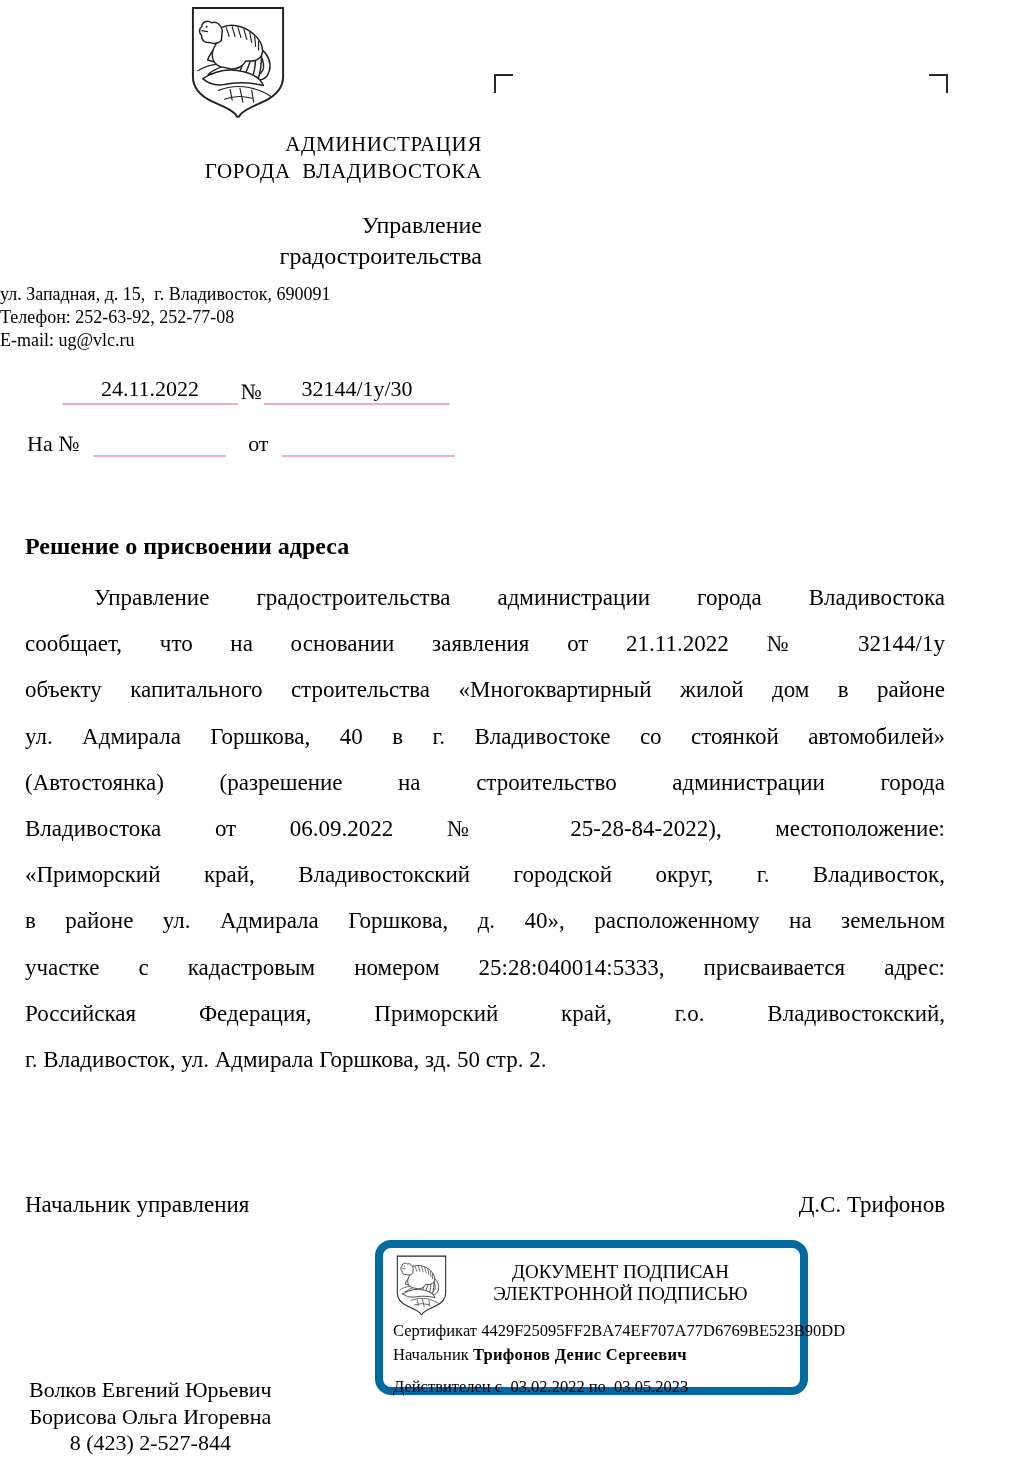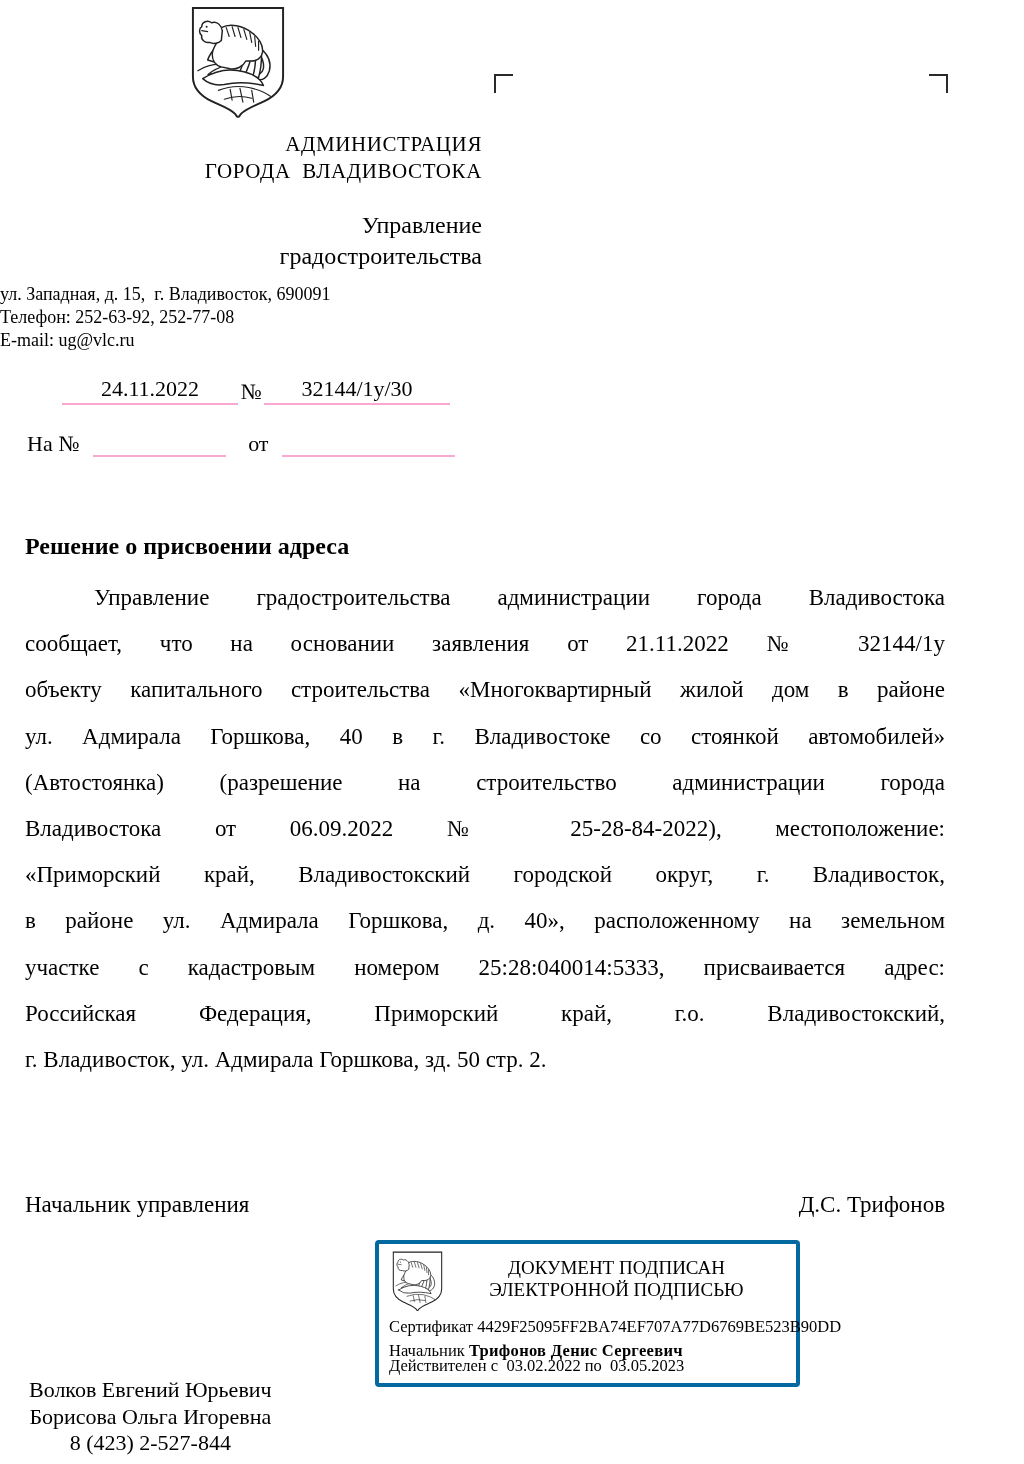--- a/index.html
+++ b/index.html
@@ -43,29 +43,29 @@
   .jline{text-align:justify;text-align-last:justify;}
   .jline.first{text-indent:69px;}
   .jline.last{text-align-last:left;}
 
   
   .sig-row{position:absolute;left:25px;top:1192px;width:920px;
     display:flex;justify-content:space-between;font-size:23px;}
 
   
   .stamp{position:absolute;left:375px;top:1240px;width:417px;height:139px;
-    border:4px solid #0369a1;border-radius:4px;background:#fff;}
+    border:8px solid #0369a1;border-radius:16px;background:#fff;}
   .stamp-arms{position:absolute;left:12px;top:6px;width:53px;height:61px;}
   .stamp-title{position:absolute;left:66px;right:8px;top:13px;text-align:center;
     font-size:19px;line-height:22px;}
   .stamp-line{position:absolute;left:10px;right:6px;font-size:16.5px;white-space:nowrap;}
   .stamp-cert{top:73px;}
   .stamp-owner{top:97px;}
   .stamp-owner b{letter-spacing:0.3px;}
-  .stamp-valid{top:112px;}
+  .stamp-valid{top:129px;}
 
   
   .footer-contacts{position:absolute;left:29px;top:1377px;font-size:22px;line-height:26.5px;text-align:center;}
 </style>
 </head>
 <body>
 
 <svg width="0" height="0" style="position:absolute" aria-hidden="true">
   <symbol id="arms" viewBox="0 0 100 116">
     <path d="M4,4 h92 v70 c0,12 -8,19.5 -19,25 c-9,4.5 -18,7 -24,13 l-3,4 -3,-4 c-6,-6 -15,-8.5 -24,-13 C12,93.5 4,86 4,74 Z" fill="#ffffff" stroke="#222" stroke-width="2"></path>

